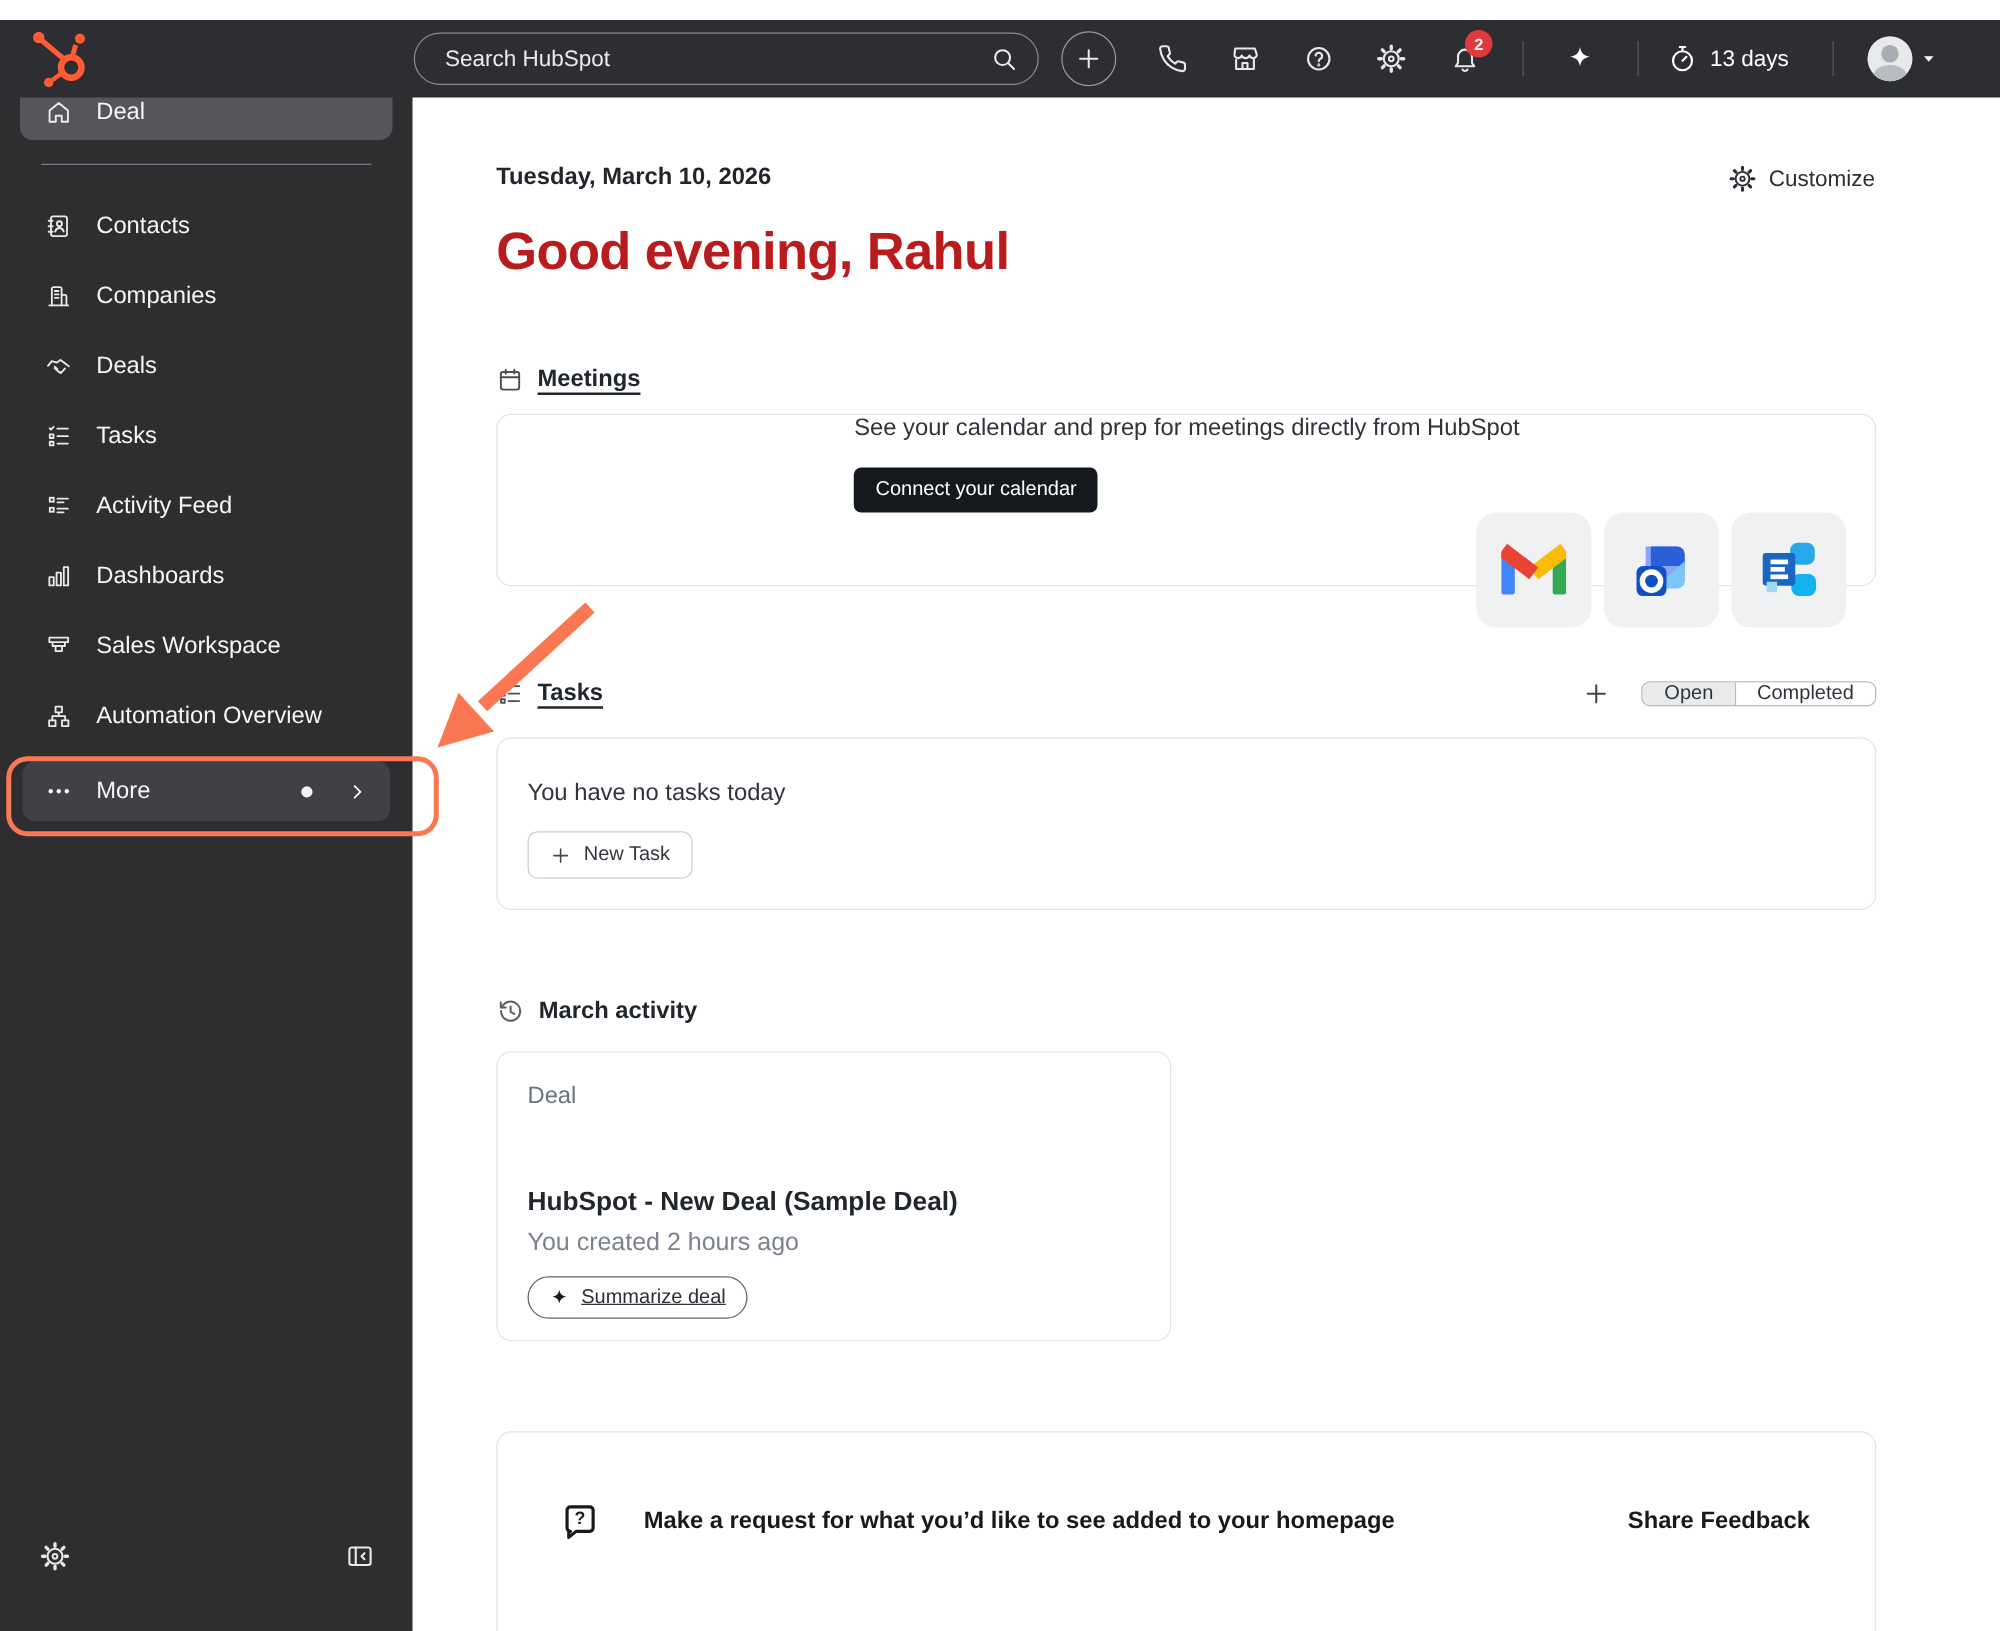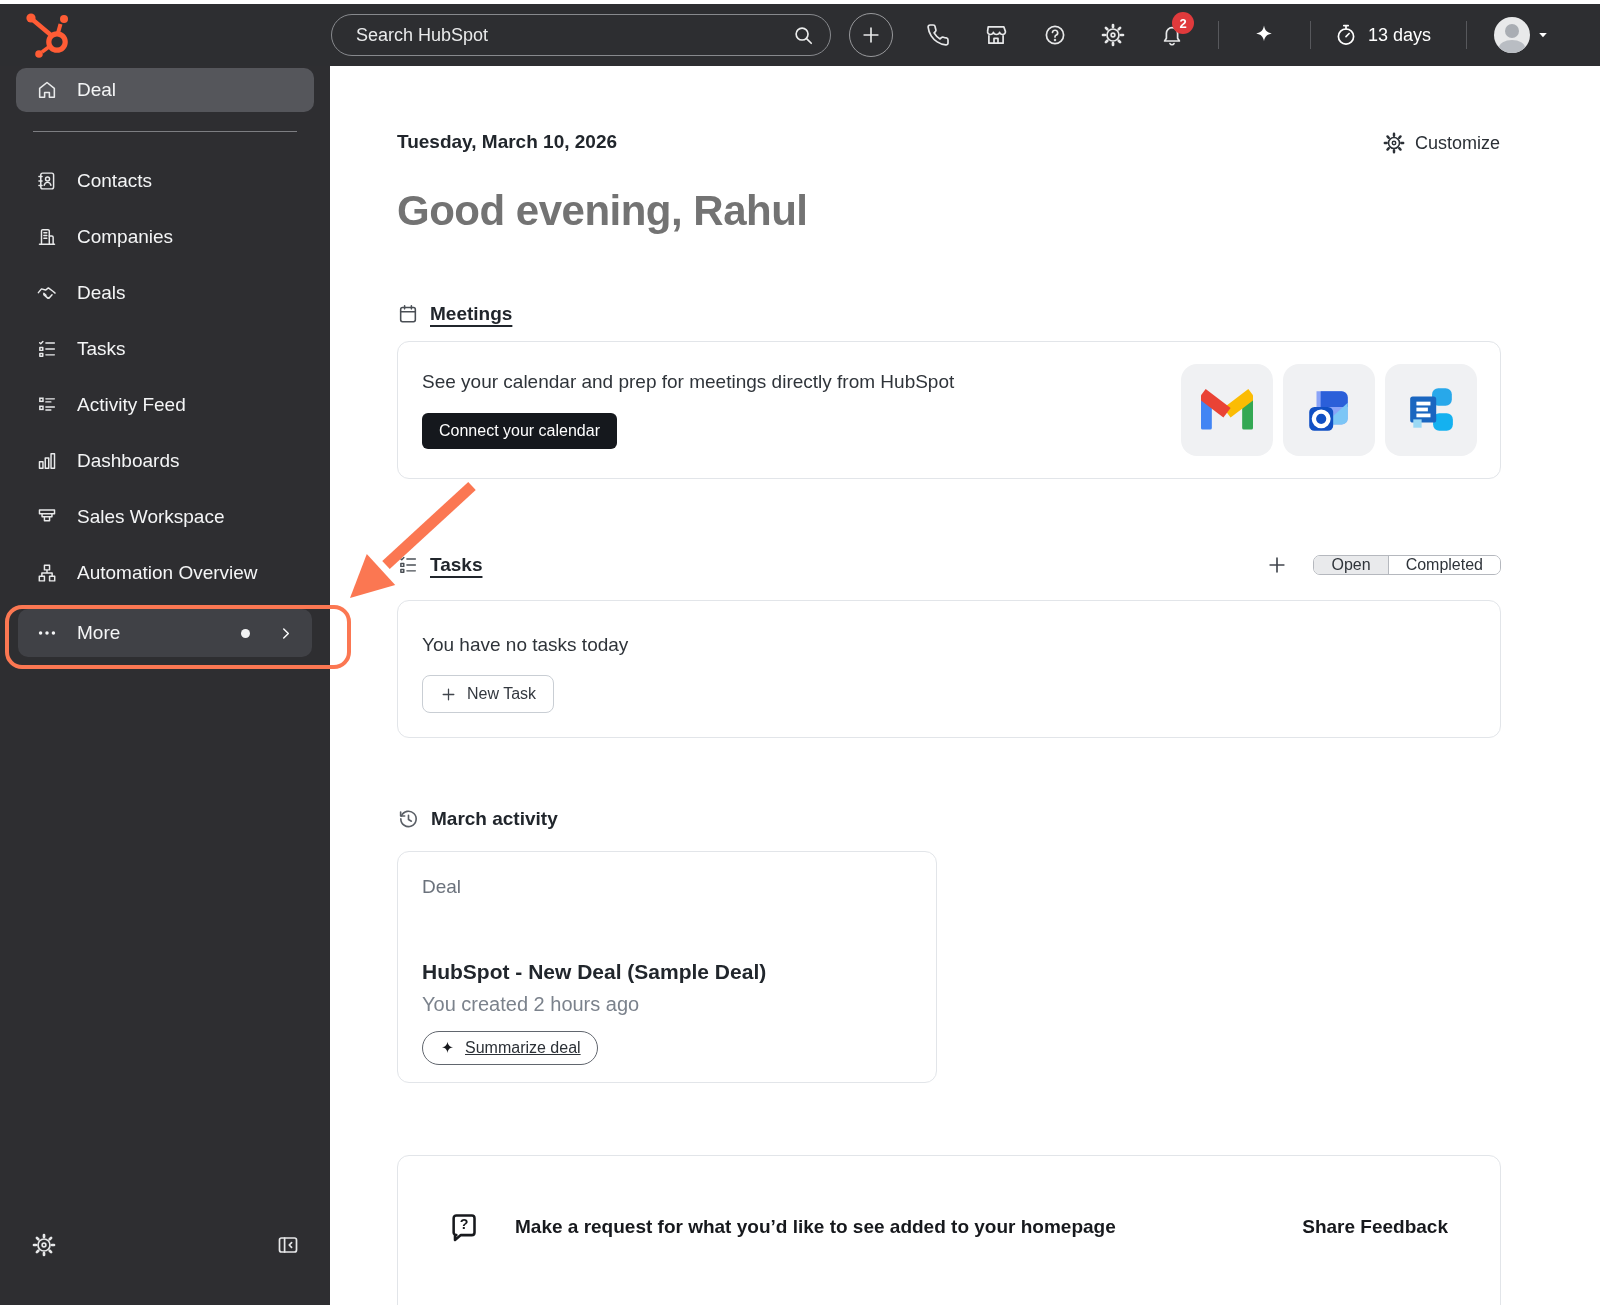--- a/index.html
+++ b/index.html
@@ -9,21 +9,21 @@
     font-family: "Liberation Sans", sans-serif;
     background: #ffffff;
     overflow: hidden;
     color: #2f343a;
   }
   svg { display:block; }
   .ico { flex: 0 0 auto; }
 
   
   .topbar {
-    position: absolute; left:0; top:4px; width:1600px; height:62px;
+    position: absolute; left:0; top:16px; width:1600px; height:62px;
     background:#2d2e31; z-index: 5;
   }
   .logo { position:absolute; left:22px; top:6px; width:56px; height:50px; cursor:pointer; }
   .search {
     position:absolute; left:331px; top:10px; width:500px; height:42px;
     border:1px solid #87898d; border-radius:21px;
     display:flex; align-items:center; padding:0 16px 0 24px;
   }
   .search input {
     flex:1; background:transparent; border:none; outline:none;
@@ -78,35 +78,35 @@
   
   .main {
     position:absolute; left:330px; top:62px; width:1270px; height:1243px;
     background:#fff; padding:69px 0 0 67px;
   }
   .customize {
     position:absolute; top:70px; right:100px; display:flex; align-items:center; gap:10px;
     font-size:18px; color:#2b3036; cursor:pointer;
   }
   .date { font-size:19px; font-weight:bold; color:#21262c; }
-  .greeting { margin-top:34px; font-size:42px; font-weight:bold; letter-spacing:-0.5px; color:#737373; }
+  .greeting { margin-top:24px; font-size:42px; font-weight:bold; letter-spacing:-0.5px; color:#b91c1c; }
 
   .section-head { display:flex; align-items:center; gap:11px; margin-top:68px; }
   .section-head .ico { color:#4a4f55; }
   .section-title {
     font-size:19px; font-weight:bold; color:#21262c; text-decoration:underline;
     text-decoration-thickness:2px; text-underline-offset:5px; cursor:pointer;
   }
   .section-title.nolink { text-decoration:none; cursor:default; }
 
   .card {
     width:1104px; border:1px solid #e2e5e9; border-radius:12px; background:#fff;
   }
   .meetings-card { margin-top:16px; height:138px; display:flex; align-items:center;
-    padding:0 23px 0 24px; }
+    padding:0 23px 0 24px;flex-direction:column; }
   .meetings-card .desc { font-size:19px; color:#2f343a; margin-bottom:20px; }
   .btn-dark {
     display:inline-flex; align-items:center; height:36px; padding:0 17px;
     background:#15181d; color:#fff; font-size:16px; border:none; border-radius:6px;
     font-family:"Liberation Sans",sans-serif; cursor:pointer;
   }
   .tiles { margin-left:auto; display:flex; gap:10px; }
   .tile { width:92px; height:92px; border-radius:16px; background:#f0f1f3;
     display:flex; align-items:center; justify-content:center; cursor:pointer; }
 

